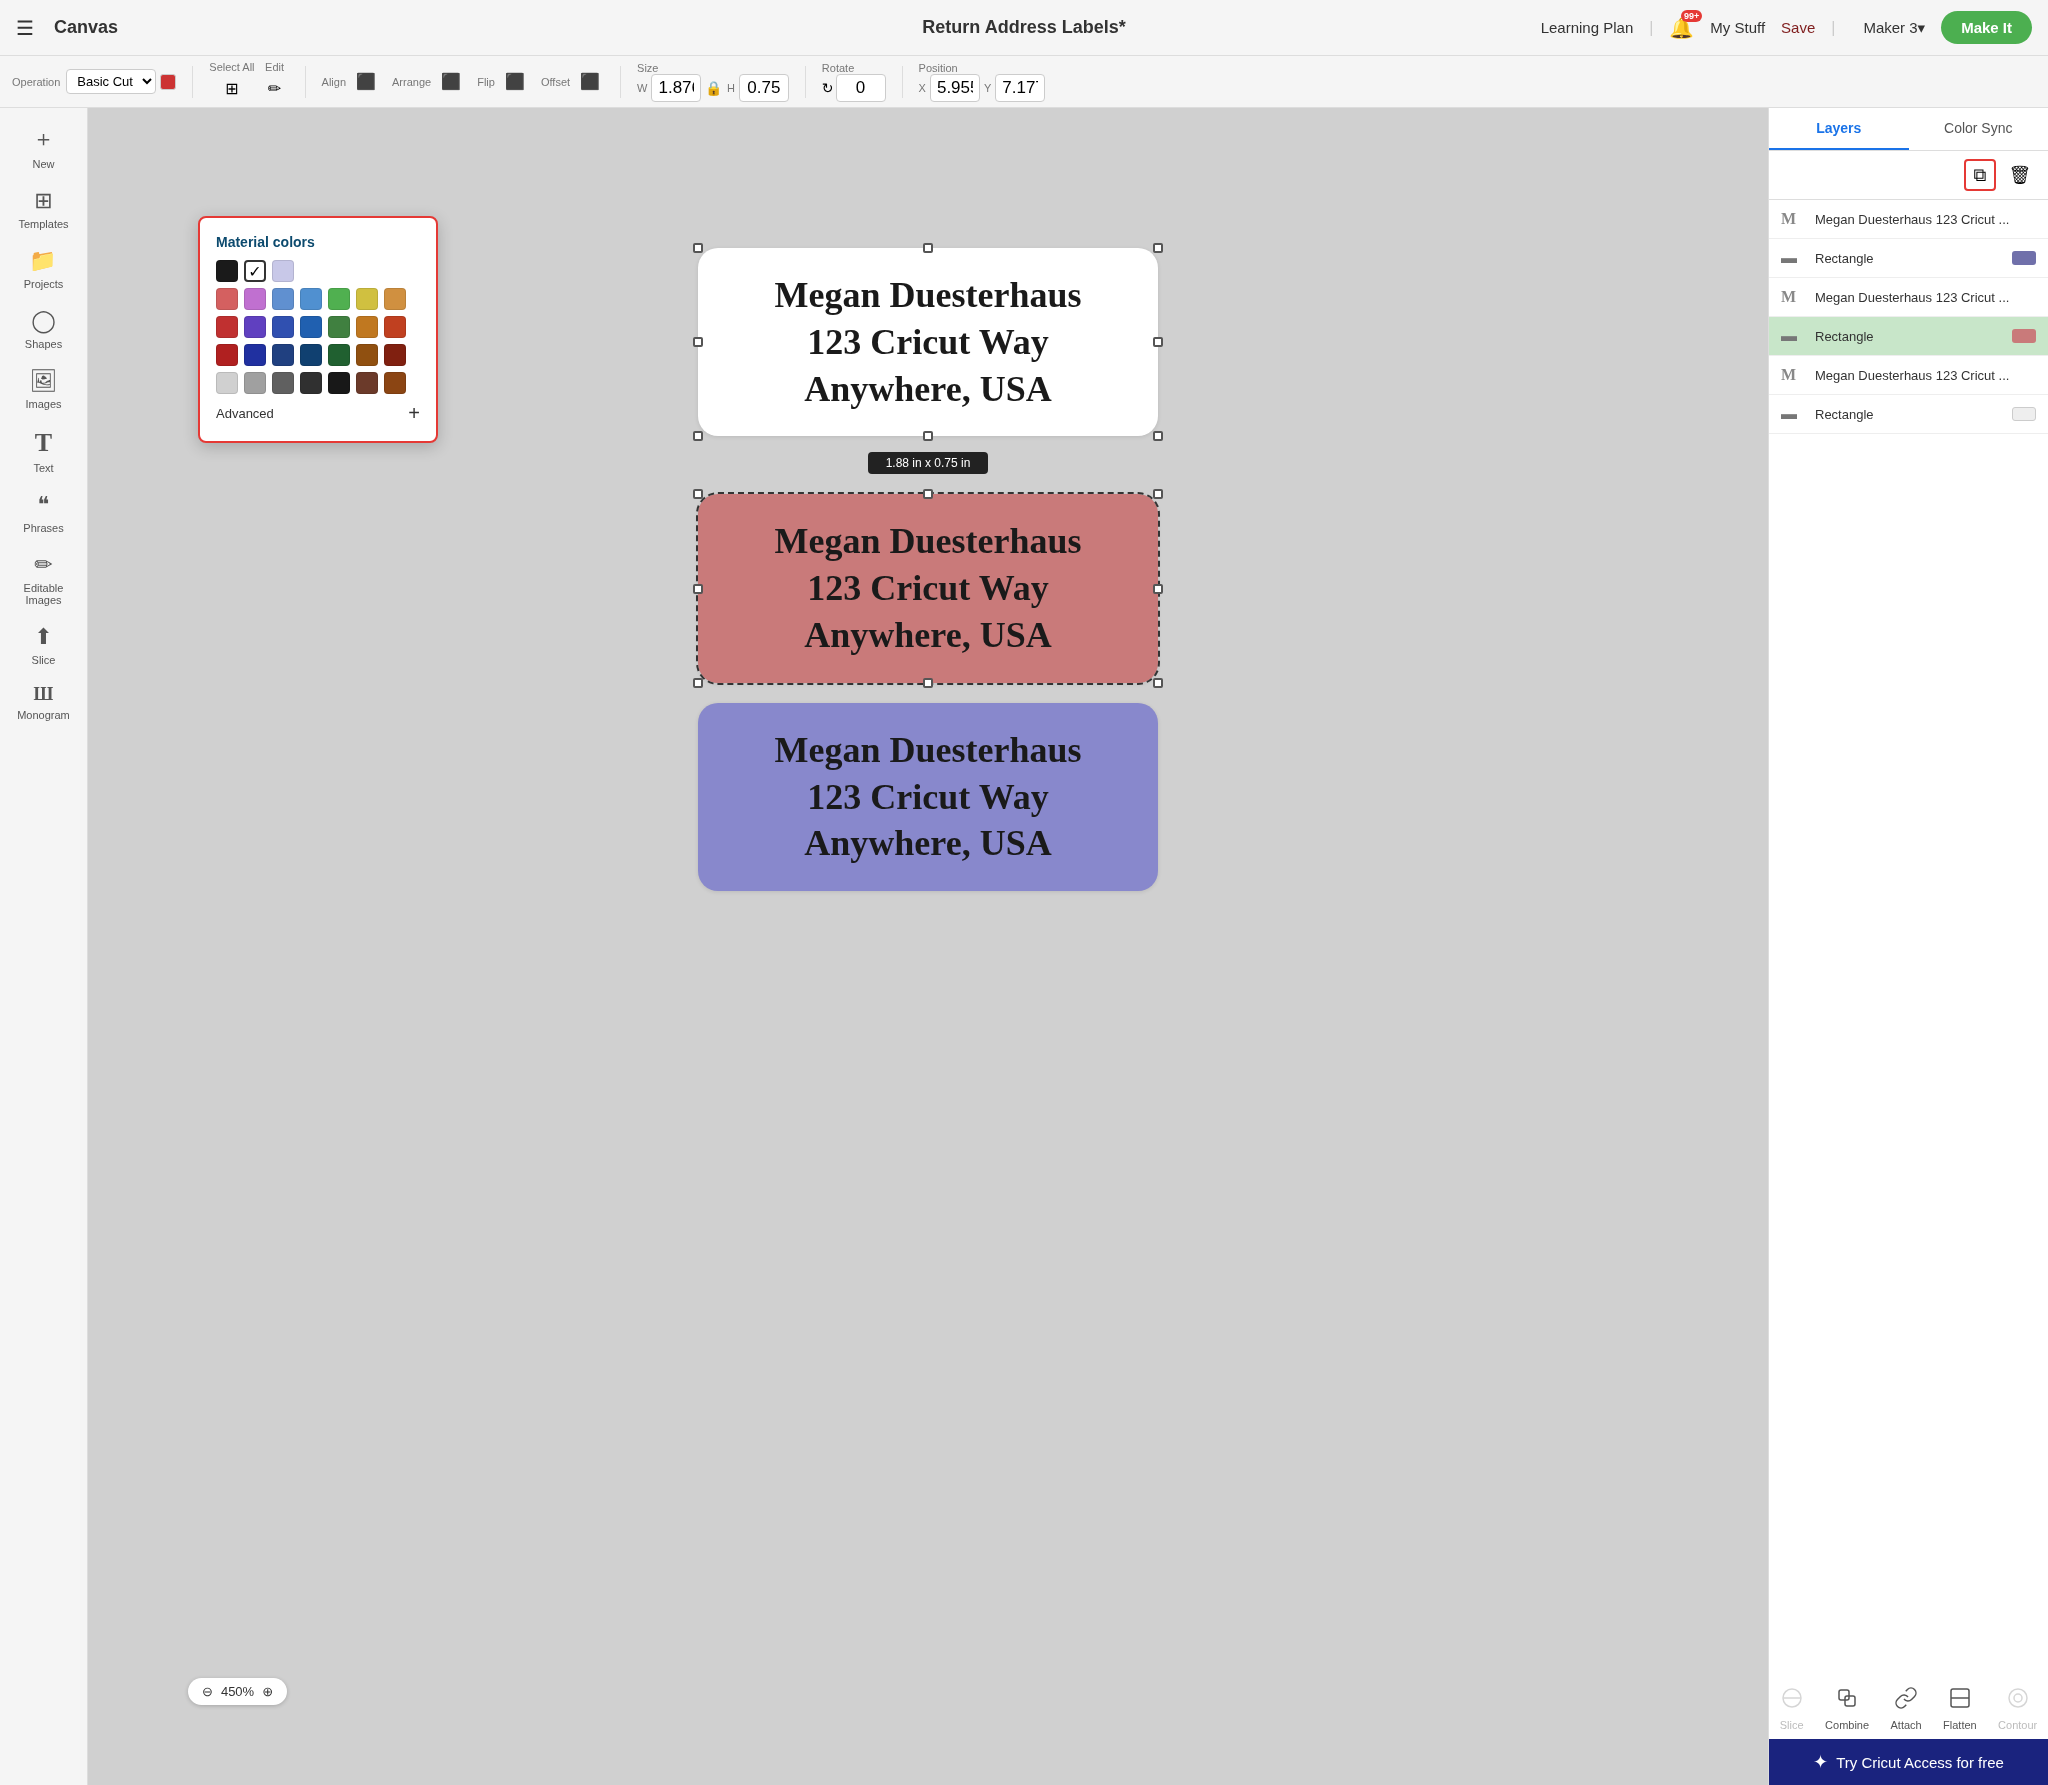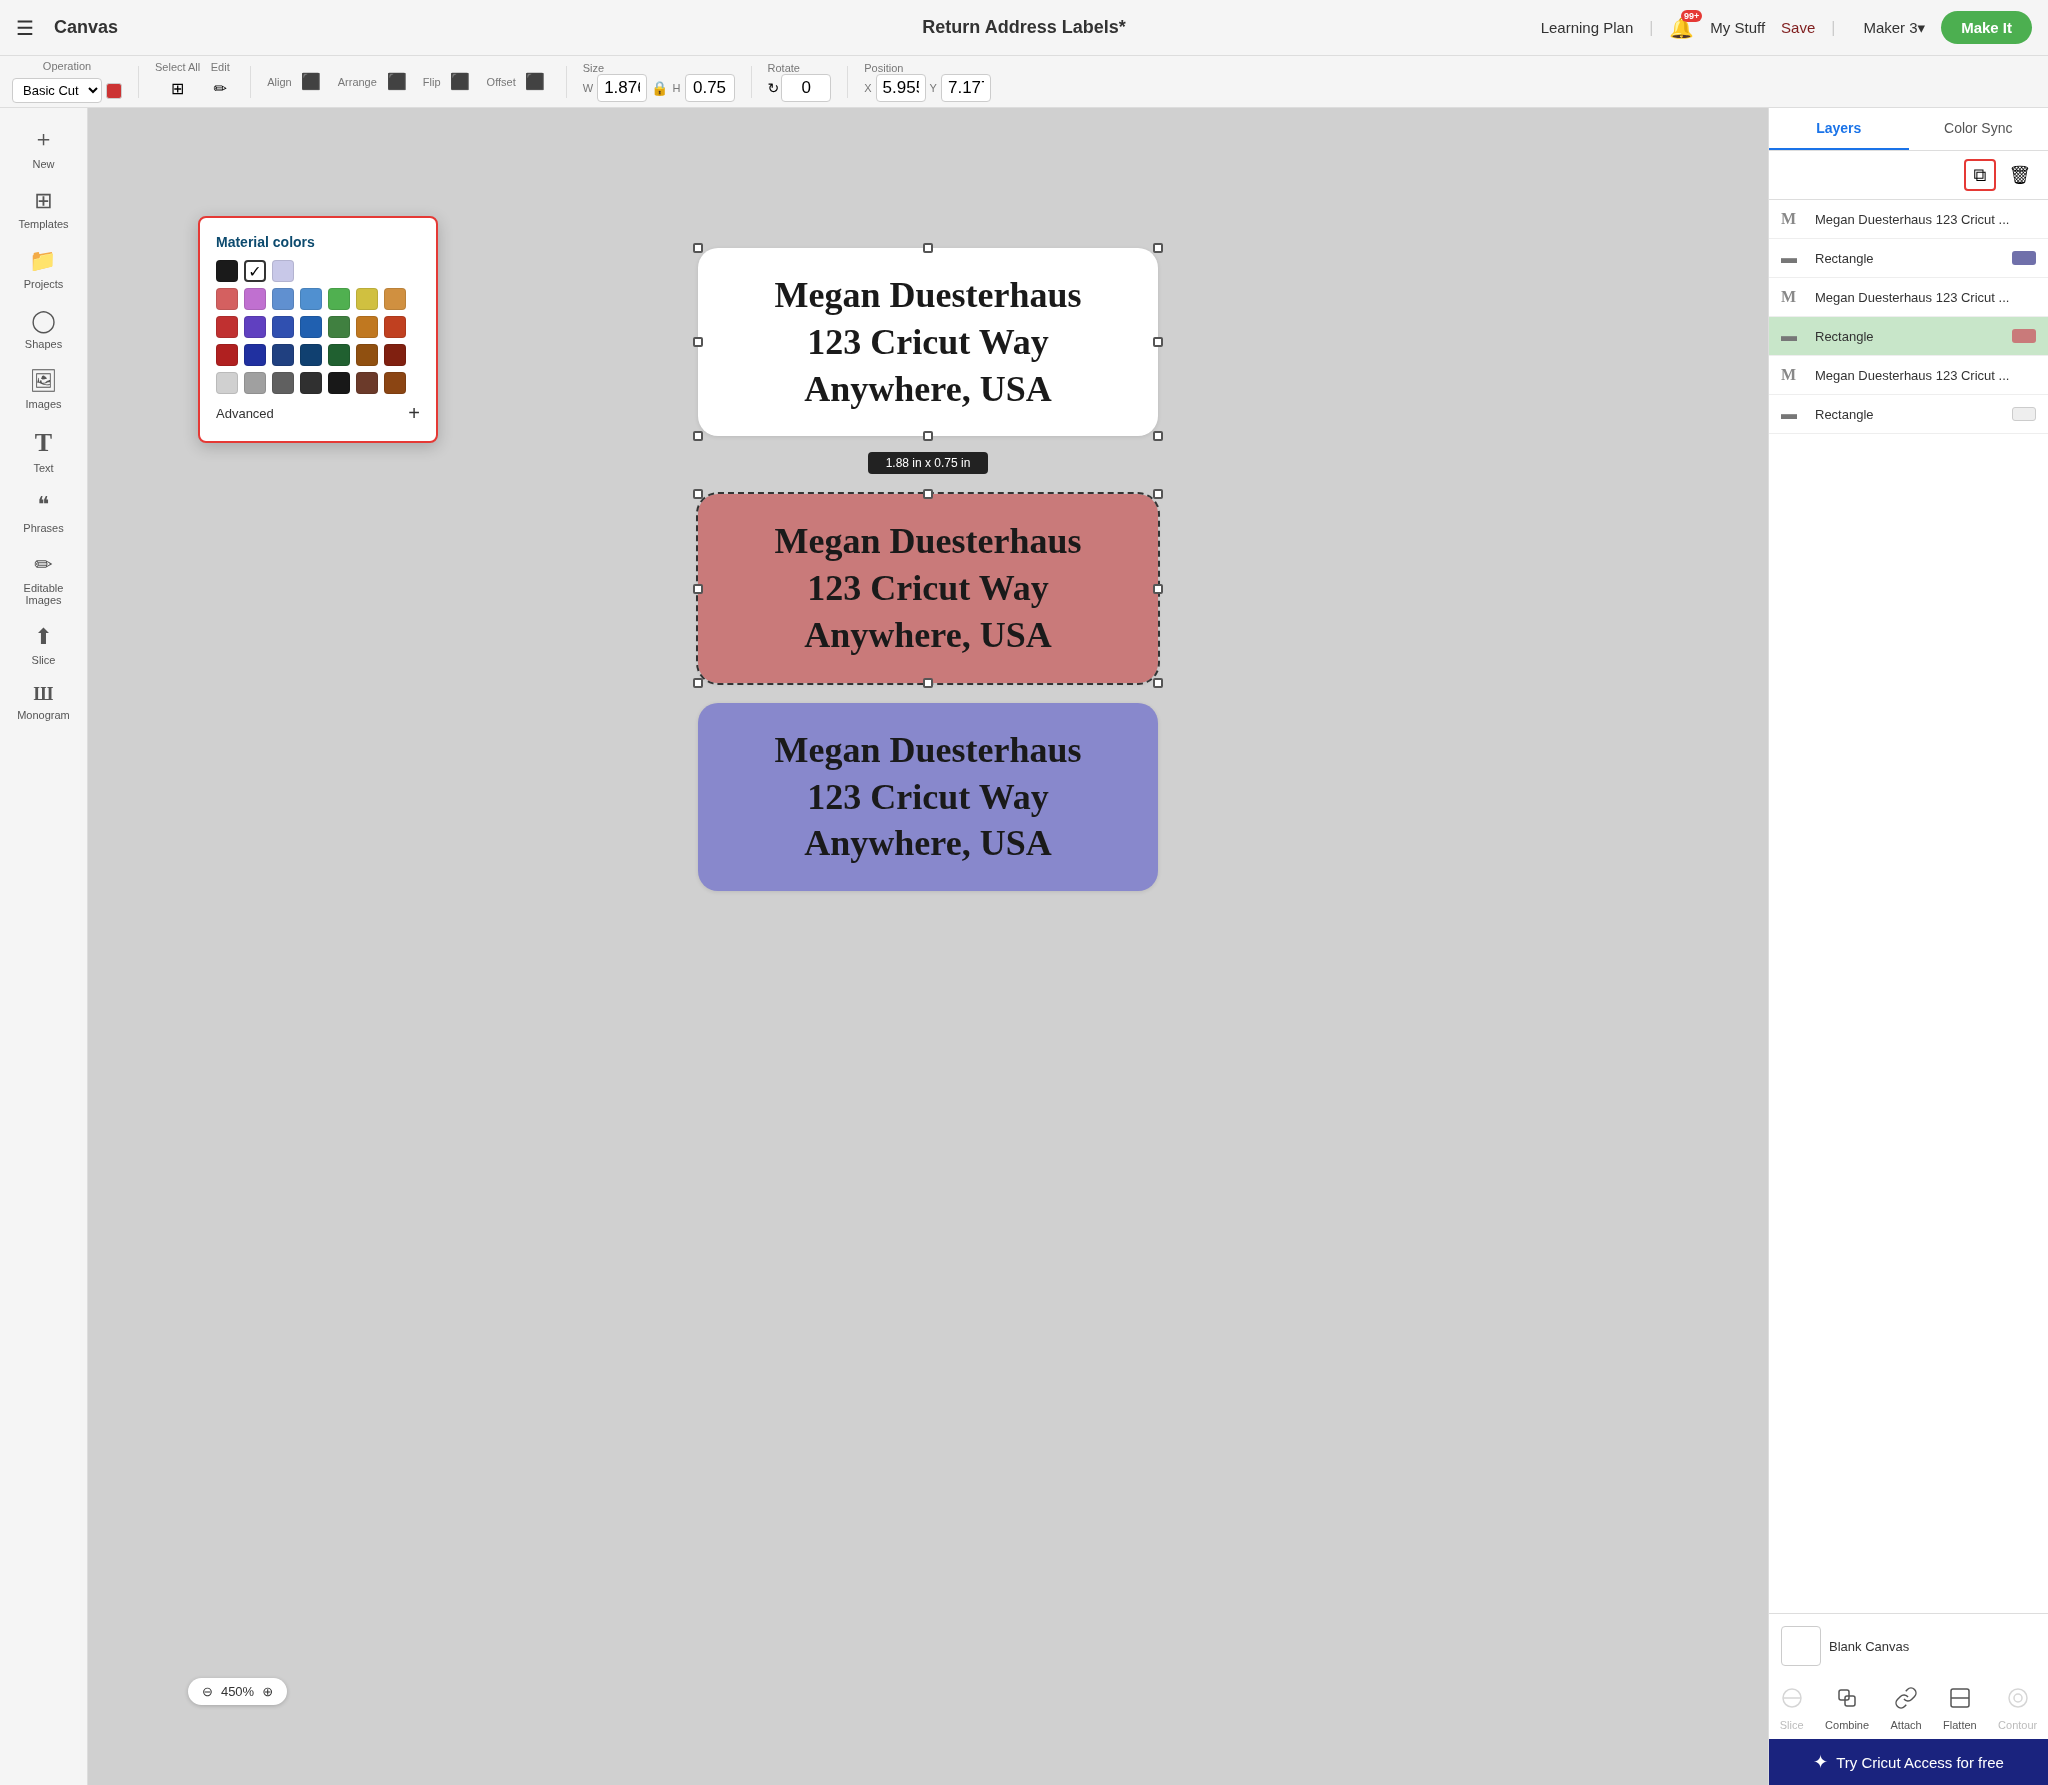--- a/index.html
+++ b/index.html
@@ -171,21 +171,21 @@
     .cp-row { display: flex; gap: 6px; margin-bottom: 6px; align-items: center; }
     .cp-swatch {
       width: 22px; height: 22px; border-radius: 4px; cursor: pointer; border: 1px solid rgba(0,0,0,0.1);
     }
     .cp-swatch.selected { border: 2px solid #333; }
     .cp-advanced { display: flex; align-items: center; justify-content: space-between; margin-top: 8px; cursor: pointer; }
     .cp-advanced-label { font-size: 13px; color: #333; }
     .cp-plus { font-size: 20px; color: #333; }
 
     
-    .op-group { display: flex; flex-direction: column; }
+    .op-group { display: flex; flex-direction: row; }
   </style>
 </head>
 <body>
 
 <div id="topbar">
   <span class="hamburger">☰</span>
   <span class="canvas-title">Canvas</span>
   <span class="doc-title">Return Address Labels*</span>
   <div class="right-section">
     <span class="learning-plan">Learning Plan</span>
@@ -461,26 +461,20 @@
         <span class="layer-name">Megan Duesterhaus 123 Cricut ...</span>
       </div>
 
       <div class="layer-item">
         <span class="layer-icon">▬</span>
         <span class="layer-name">Rectangle</span>
         <div class="layer-color-dot" style="background:#eeeeee; border:1px solid #ccc;"></div>
       </div>
     </div>
 
-    <div id="bottom-panel">
-      <div class="blank-canvas-item">
-        <div class="blank-canvas-swatch"></div>
-        <span class="blank-canvas-label">Blank Canvas</span>
-      </div>
-    </div>
 
     <div id="bottom-actions">
       <div class="bottom-action disabled">
         <span class="ba-icon">
           <svg width="24" height="24" viewBox="0 0 24 24" fill="none" stroke="#999" stroke-width="1.5">
             <circle cx="12" cy="12" r="9"></circle>
             <line x1="3" y1="12" x2="21" y2="12"></line>
           </svg>
         </span>
         <span class="ba-label">Slice</span>

